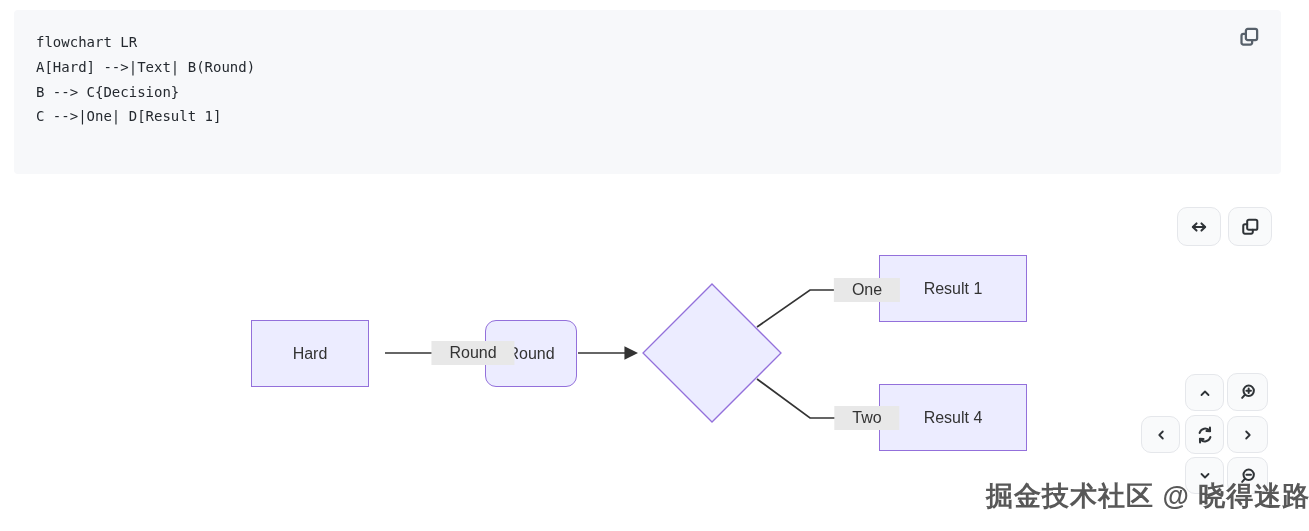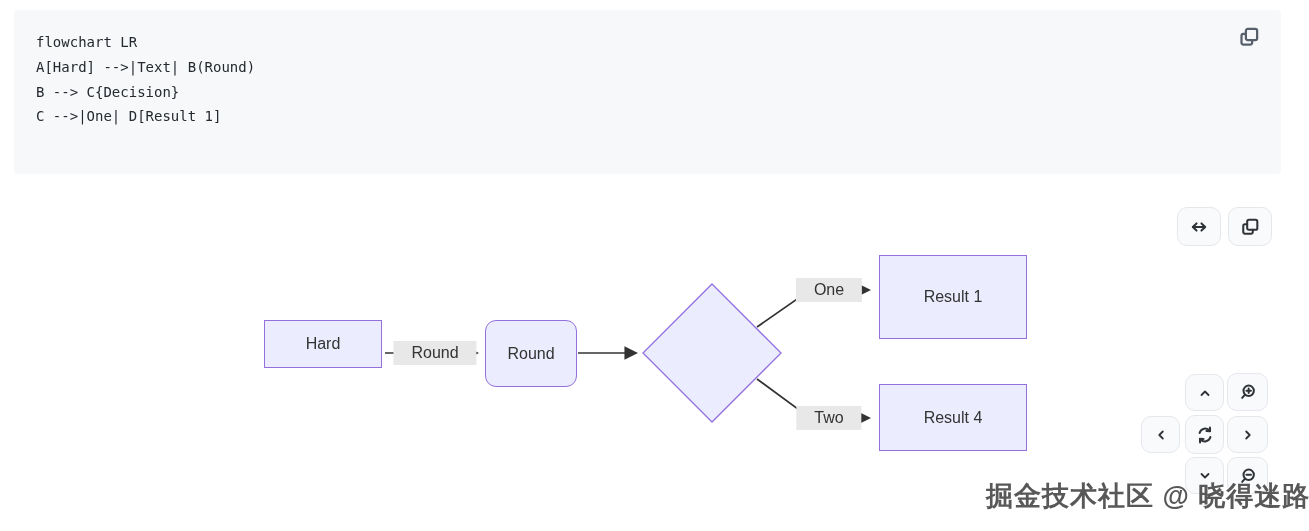--- a/index.html
+++ b/index.html
@@ -24,30 +24,30 @@
 
   
   .edges-svg{position:absolute;left:0;top:0;width:1309px;height:531px;pointer-events:none;}
   .edge{stroke:var(--edge-color);stroke-width:1.7;fill:none;}
   .arrowhead{fill:var(--edge-color);}
   .diamond{fill:var(--node-fill);stroke:var(--node-border);stroke-width:1.3;}
 
   .node{position:absolute;display:flex;align-items:center;justify-content:center;
     background:var(--node-fill);border:1.3px solid var(--node-border);
     color:#333;font-size:16px;}
-  .node-hard{left:264px;top:320px;width:118px;height:48px;}
+  .node-hard{left:251px;top:320px;width:118px;height:67px;}
   .node-round{left:485px;top:320px;width:92px;height:67px;border-radius:11px;}
-  .node-result1{left:879px;top:255px;width:148px;height:84px;}
+  .node-result1{left:879px;top:255px;width:148px;height:67px;}
   .node-result2{left:879px;top:384px;width:148px;height:67px;}
   .node-decision{left:642px;top:283px;width:140px;height:140px;
     background:transparent;border:none;}
 
   .edge-label{position:absolute;transform:translate(-50%,-50%);
     background:var(--edge-label-bg);padding:2px 18px;font-size:16px;color:#333;
-    line-height:1.25;}
+    line-height:1.25;margin-left:38px;}
   .lbl-text{left:435px;top:353px;}
   .lbl-one{left:829px;top:290px;}
   .lbl-two{left:829px;top:418px;}
 
   
   .ctl{position:absolute;background:var(--button-bg);border:1px solid var(--button-border);
     border-radius:10px;display:flex;align-items:center;justify-content:center;
     cursor:pointer;padding:0;}
   .ctl svg{display:block;}
   .btn-expand{left:1177px;top:207px;width:44px;height:39px;}

